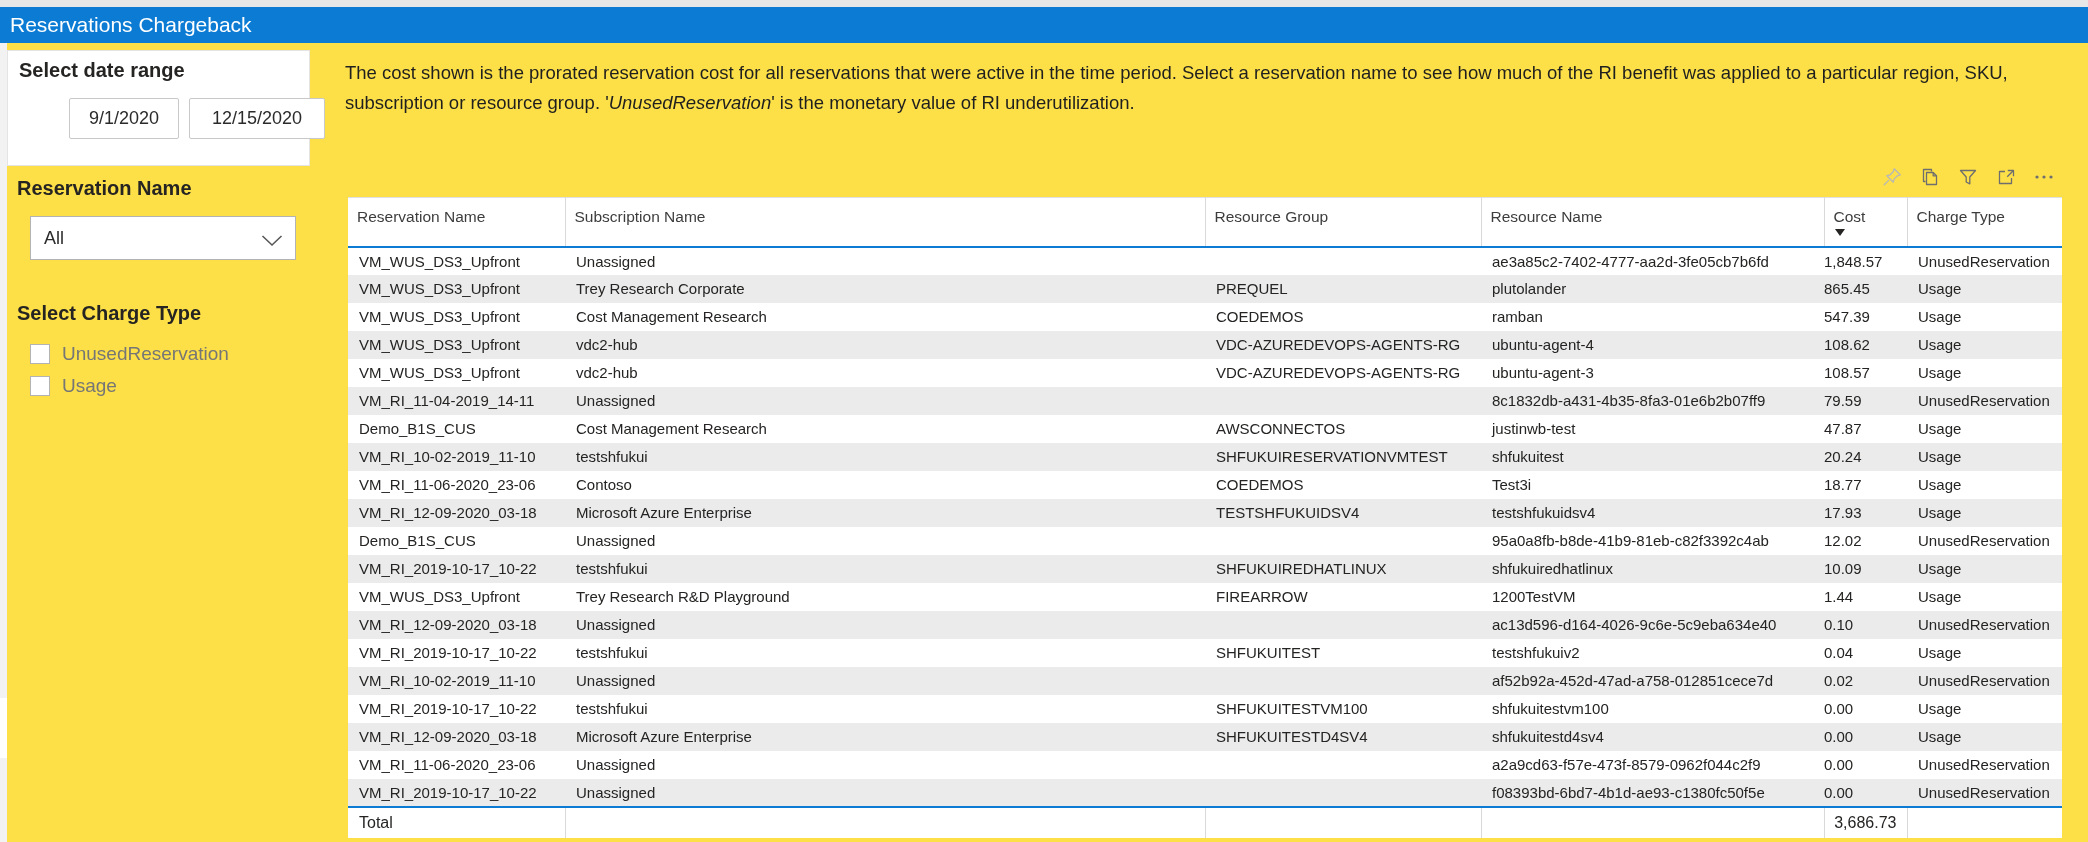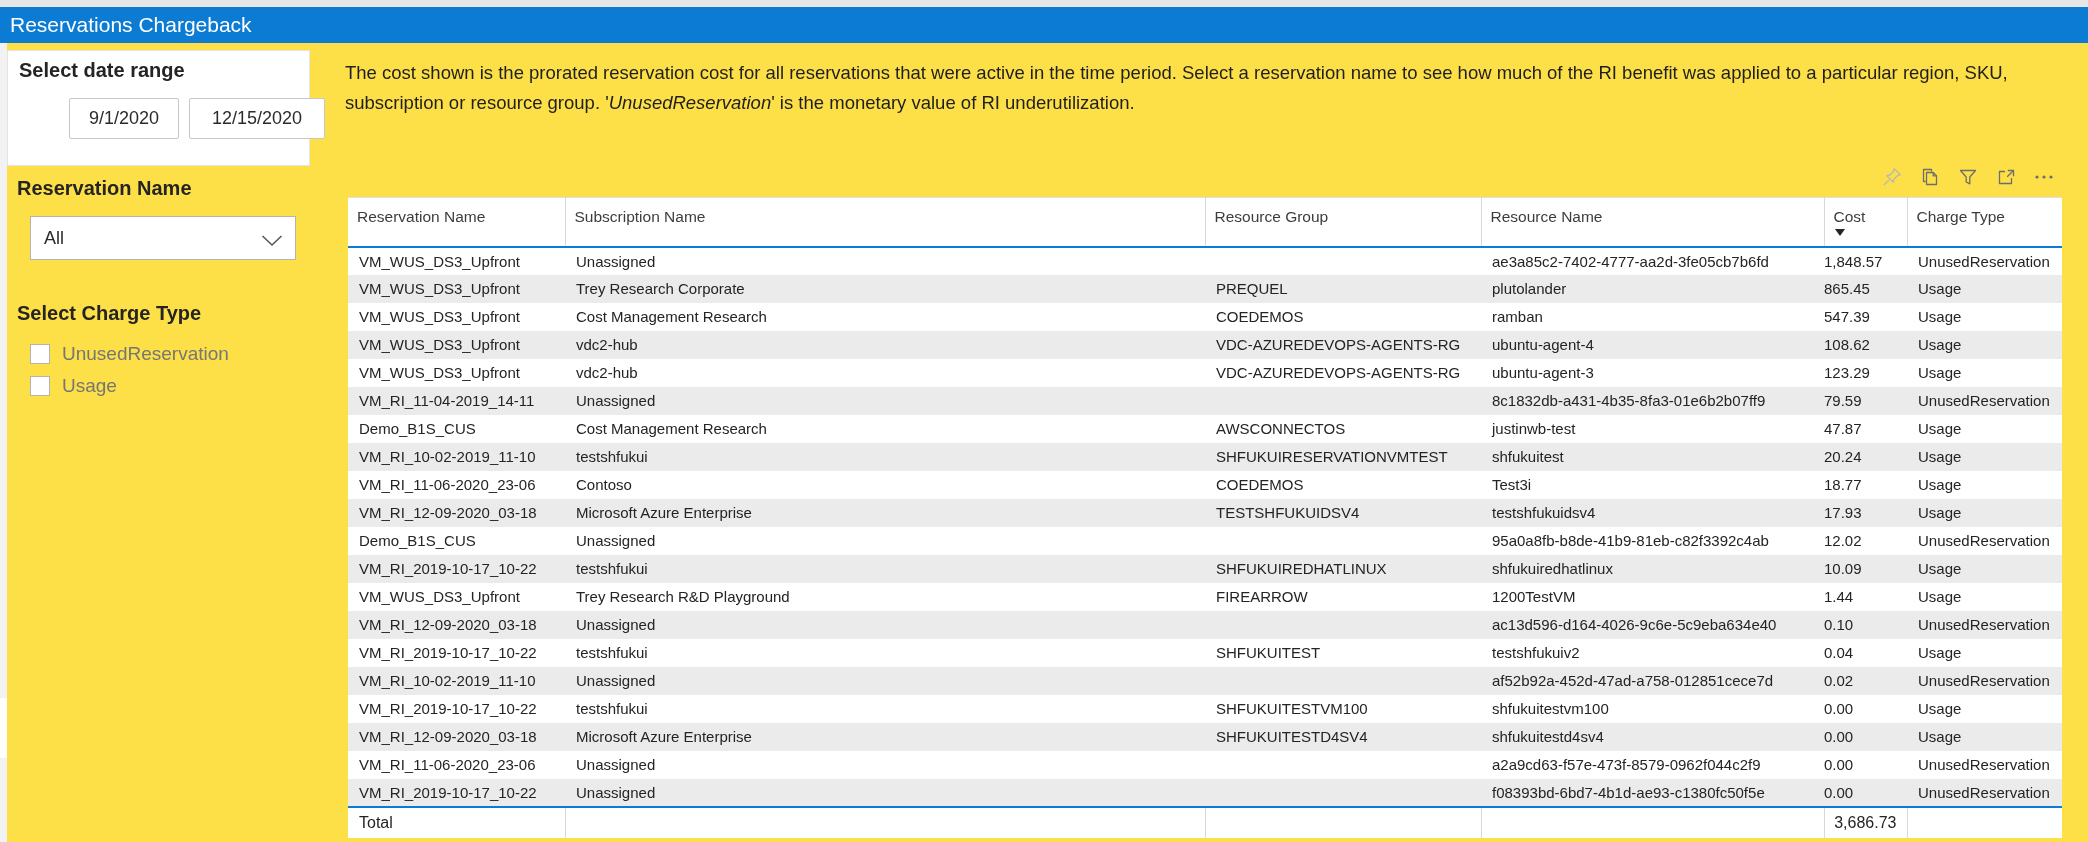--- a/index.html
+++ b/index.html
@@ -199,21 +199,21 @@
           <td>VDC-AZUREDEVOPS-AGENTS-RG</td>
           <td>ubuntu-agent-4</td>
           <td class="num">108.62</td>
           <td>Usage</td>
         </tr>
         <tr>
           <td>VM_WUS_DS3_Upfront</td>
           <td>vdc2-hub</td>
           <td>VDC-AZUREDEVOPS-AGENTS-RG</td>
           <td>ubuntu-agent-3</td>
-          <td class="num">123.29</td>
+          <td class="num">108.57</td>
           <td>Usage</td>
         </tr>
         <tr class="alt">
           <td>VM_RI_11-04-2019_14-11</td>
           <td>Unassigned</td>
           <td></td>
           <td>8c1832db-a431-4b35-8fa3-01e6b2b07ff9</td>
           <td class="num">79.59</td>
           <td>UnusedReservation</td>
         </tr>

